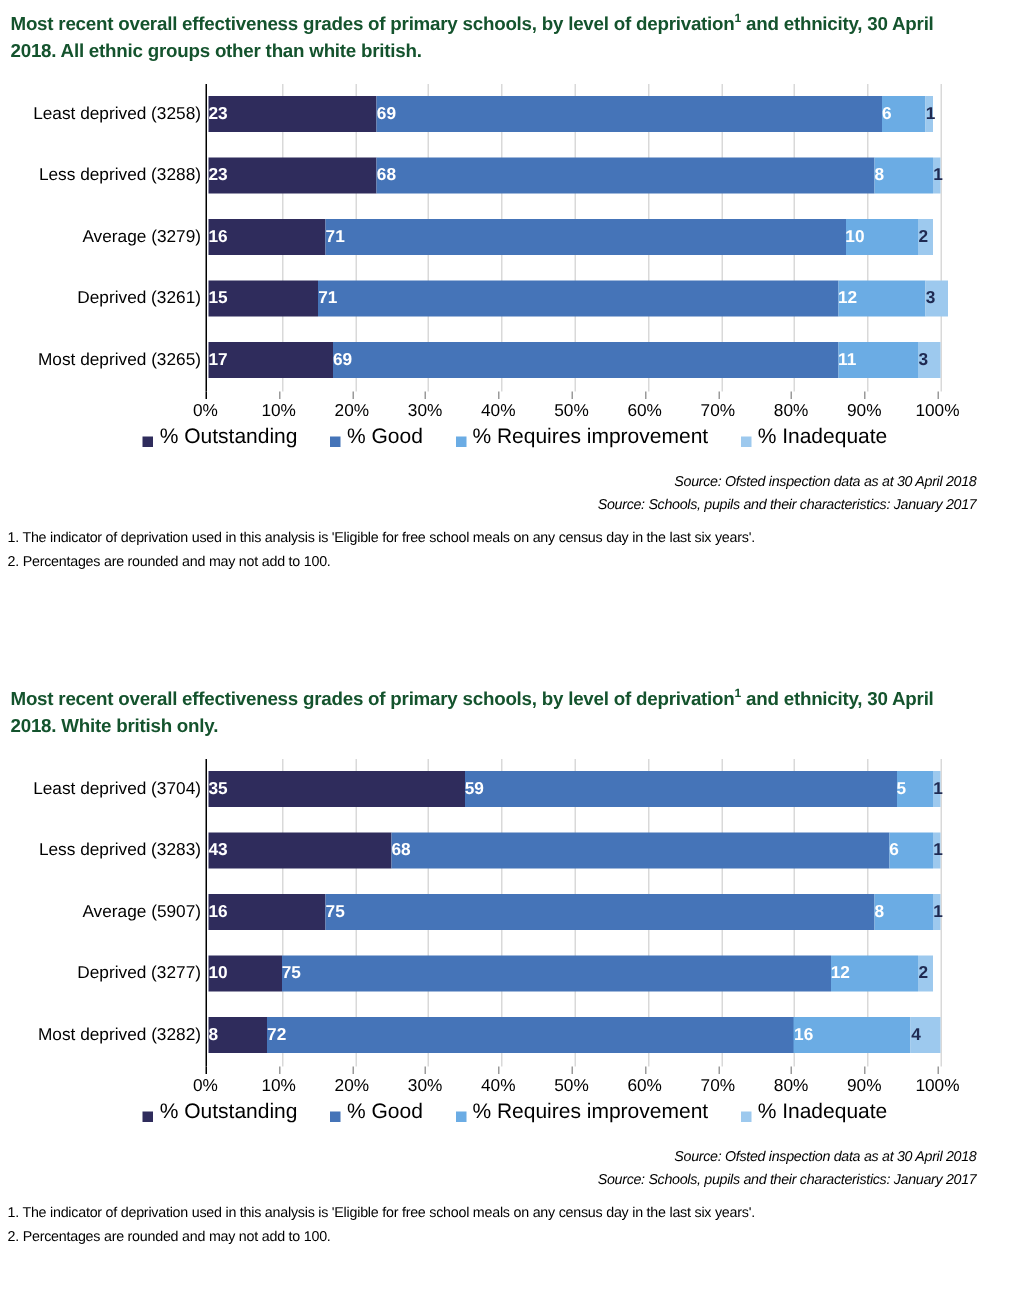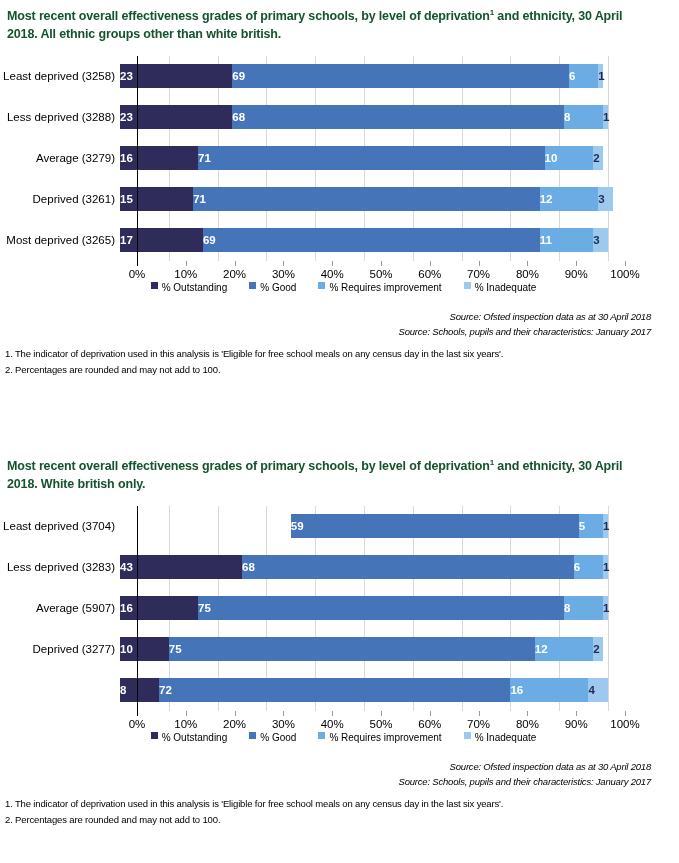--- a/index.html
+++ b/index.html
@@ -36,21 +36,21 @@
   }
 
   
   .chart {
     position: relative;
     height: 230px;
     margin-top: 6px;
   }
   .plot {
     position: absolute;
-    left: 120px;
+    left: 139px;
     top: 6px;
     width: 488px;
     height: 205px;
   }
   .gridlines {
     position: absolute;
     inset: 0;
   }
   .gridline {
     position: absolute;
@@ -154,23 +154,23 @@
   .legend {
     display: flex;
     justify-content: center;
     align-items: center;
     gap: 22px;
     margin-top: 2px;
     padding-left: 8px;
   }
   .legend-item {
     display: flex;
-    align-items: flex-start;
+    align-items: flex-end;
     gap: 4px;
-    font-size: 10px;
+    font-size: 14px;
     color: #000;
     white-space: nowrap;
   }
   .legend-swatch {
     width: 7px;
     height: 7px;
     flex: 0 0 auto;
     display: inline-block;
   }
 
@@ -378,20 +378,23 @@
           <div class="gridline" style="left: 244px;"></div>
           <div class="gridline" style="left: 292.8px;"></div>
           <div class="gridline" style="left: 341.6px;"></div>
           <div class="gridline" style="left: 390.4px;"></div>
           <div class="gridline" style="left: 439.2px;"></div>
           <div class="gridline" style="left: 488px;"></div>
         </div>
       <div class="rows">
           <div class="row" style="top: 8px;">
             <div class="row-label">Least deprived (3704)</div>
+            <div class="bar seg-0" title="% Outstanding: 35" style="left: 0px; width: 170.8px;">
+              <span>35</span>
+            </div>
             <div class="bar seg-1" title="% Good: 59" style="left: 170.8px; width: 287.92px;">
               <span>59</span>
             </div>
             <div class="bar seg-2" title="% Requires improvement: 5" style="left: 458.72px; width: 24.4px;">
               <span>5</span>
             </div>
             <div class="bar seg-3" title="% Inadequate: 1" style="left: 483.12px; width: 4.88px;">
               <span>1</span>
             </div>
           </div>
@@ -434,20 +437,21 @@
               <span>75</span>
             </div>
             <div class="bar seg-2" title="% Requires improvement: 12" style="left: 414.8px; width: 58.56px;">
               <span>12</span>
             </div>
             <div class="bar seg-3" title="% Inadequate: 2" style="left: 473.36px; width: 9.76px;">
               <span>2</span>
             </div>
           </div>
           <div class="row" style="top: 172px;">
+            <div class="row-label">Most deprived (3282)</div>
             <div class="bar seg-0" title="% Outstanding: 8" style="left: 0px; width: 39.04px;">
               <span>8</span>
             </div>
             <div class="bar seg-1" title="% Good: 72" style="left: 39.04px; width: 385px;">
               <span>72</span>
             </div>
             <div class="bar seg-2" title="% Requires improvement: 16" style="left: 390.4px; width: 78.08px;">
               <span>16</span>
             </div>
             <div class="bar seg-3" title="% Inadequate: 4" style="left: 468.48px; width: 19.52px;">

